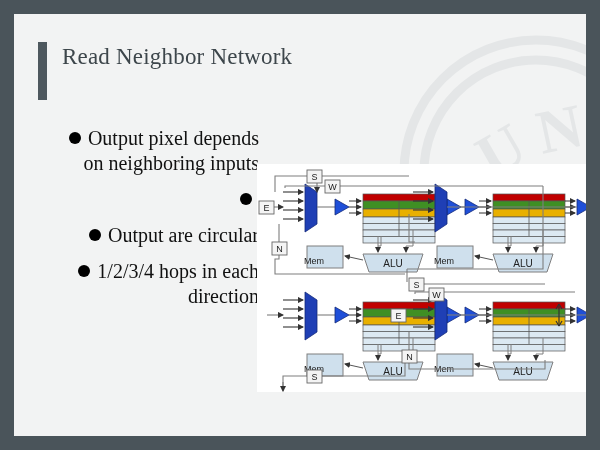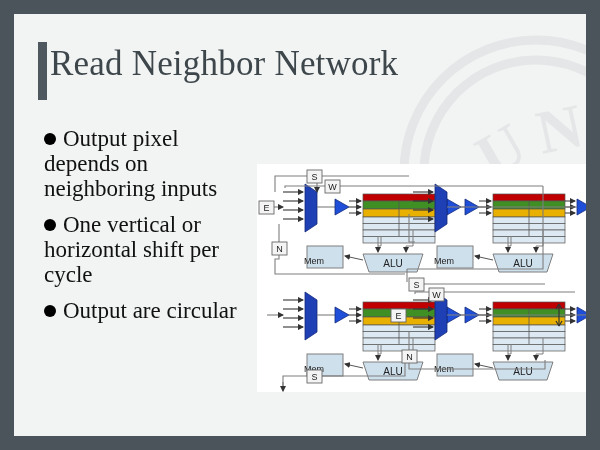--- a/index.html
+++ b/index.html
@@ -21,34 +21,35 @@
     pointer-events:none;
     opacity:1;
   }
   #watermark svg{display:block;}
   
   #title-bar{
     position:absolute;left:24px;top:28px;
     width:9px;height:58px;background:#4e585e;
   }
   #page-title{
-    position:absolute;left:36px;top:30px;
-    font-size:35px;color:#3d464b;
+    position:absolute;left:48px;top:30px;
+    font-size:23px;color:#3d464b;
     letter-spacing:.2px;white-space:nowrap;
   }
   
   #bullets{
     position:absolute;left:30px;top:112px;width:215px;
     color:#111;
   }
   .bullet{
     position:relative;
-    font-size:23px;line-height:25px;
+    font-size:20px;line-height:25px;
     margin-bottom:11px;
     text-indent:0;
+    text-align:right;
   }
   .bullet .dot{
     display:inline-block;width:12px;height:12px;border-radius:50%;
     background:#000;margin-right:7px;vertical-align:1px;
   }
   
   #diagram{
     position:absolute;left:243px;top:150px;
     width:330px;height:228px;background:#ffffff;
   }
@@ -82,24 +83,27 @@
   </div>
 
   <div id="title-bar"></div>
   <div id="page-title">Read Neighbor Network</div>
 
   <div id="bullets">
     <div class="bullet">
       <span class="dot"></span><span>Output pixel depends on neighboring inputs</span>
     </div>
     <div class="bullet">
-      <span class="dot"></span><span>One vertical or horizontal shift per cycle</span>
+      <span class="dot"></span>
     </div>
     <div class="bullet">
       <span class="dot"></span><span>Output are circular</span>
+    </div>
+    <div class="bullet">
+      <span class="dot"></span><span>1/2/3/4 hops in each direction</span>
     </div>
   </div>
 
   <div id="diagram">
   <svg width="330" height="228" viewBox="0 0 330 228">
     <defs>
       <marker id="ah" markerWidth="6" markerHeight="6" refX="5" refY="3" orient="auto">
         <path d="M0,0 L6,3 L0,6 Z" fill="#333"></path>
       </marker>
       <g id="tile">

